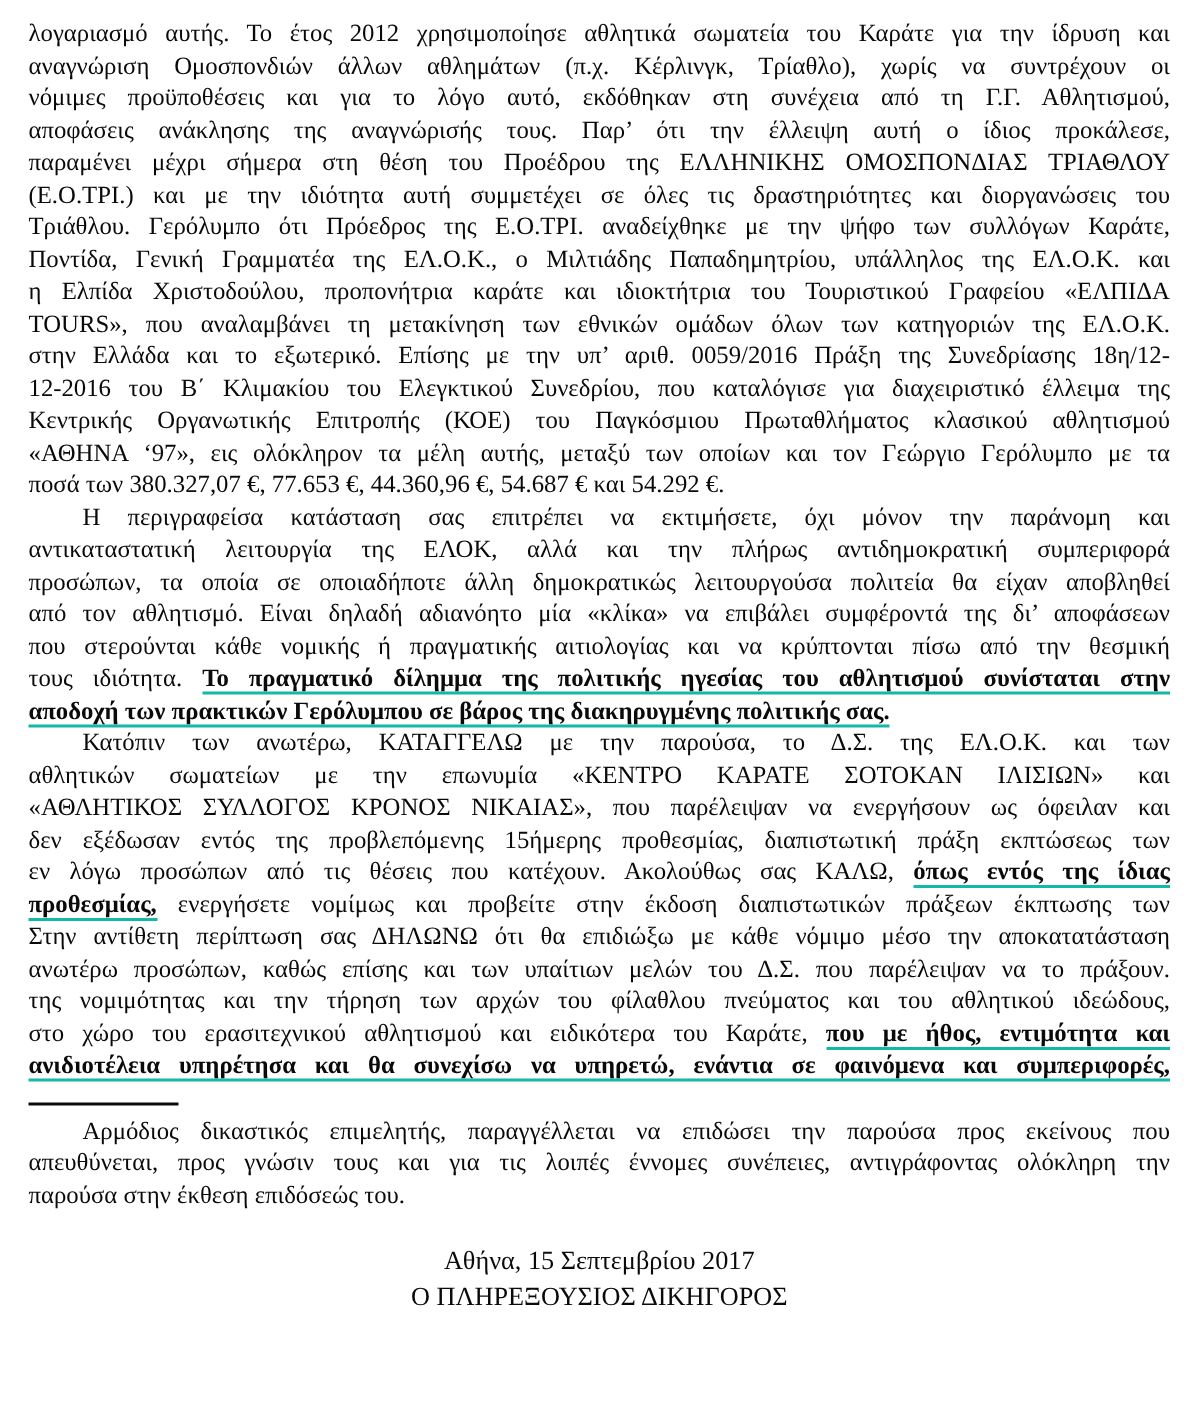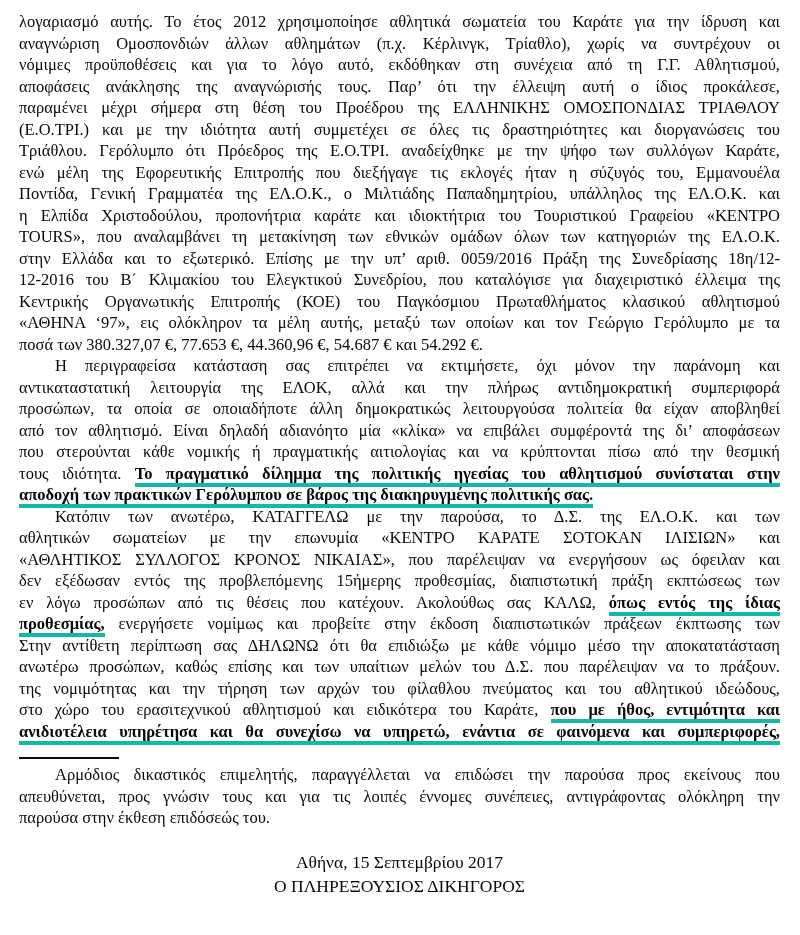--- a/index.html
+++ b/index.html
@@ -20,21 +20,21 @@
   .line {
     text-align: justify;
     text-align-last: justify;
     white-space: normal;
   }
   .para .line:last-child { text-align-last: left; }
   .line.indent { text-indent: 36px; }
   .run-n { font-weight: normal; }
   .run-bu {
     font-weight: bold;
-    border-bottom: 4px solid #14b8a6;
+    border-bottom: 2px solid #14b8a6;
     padding-bottom: 0px;
   }
   .run-ext {
     display: inline-block;
     width: 100px;
     height: 0.9em;
     border-bottom: 2px solid #0a0a0a;
     vertical-align: baseline;
   }
   .signature {
@@ -51,23 +51,22 @@
 <div class="page">
   <div>
       <div class="para">
         <div class="line"><span class="run-n">λογαριασμό αυτής. Το έτος 2012 χρησιμοποίησε αθλητικά σωματεία του Καράτε για την ίδρυση και</span></div>
         <div class="line"><span class="run-n">αναγνώριση Ομοσπονδιών άλλων αθλημάτων (π.χ. Κέρλινγκ, Τρίαθλο), χωρίς να συντρέχουν οι</span></div>
         <div class="line"><span class="run-n">νόμιμες προϋποθέσεις και για το λόγο αυτό, εκδόθηκαν στη συνέχεια από τη Γ.Γ. Αθλητισμού,</span></div>
         <div class="line"><span class="run-n">αποφάσεις ανάκλησης της αναγνώρισής τους. Παρ’ ότι την έλλειψη αυτή ο ίδιος προκάλεσε,</span></div>
         <div class="line"><span class="run-n">παραμένει μέχρι σήμερα στη θέση του Προέδρου της ΕΛΛΗΝΙΚΗΣ ΟΜΟΣΠΟΝΔΙΑΣ ΤΡΙΑΘΛΟΥ</span></div>
         <div class="line"><span class="run-n">(Ε.Ο.ΤΡΙ.) και με την ιδιότητα αυτή συμμετέχει σε όλες τις δραστηριότητες και διοργανώσεις του</span></div>
         <div class="line"><span class="run-n">Τριάθλου. Γερόλυμπο ότι Πρόεδρος της Ε.Ο.ΤΡΙ. αναδείχθηκε με την ψήφο των συλλόγων Καράτε,</span></div>
-        <div class="line"><span class="run-n">ενώ μέλη της Εφορευτικής Επιτροπής που διεξήγαγε τις εκλογές ήταν η σύζυγός του, Εμμανουέλα</span></div>
         <div class="line"><span class="run-n">Ποντίδα, Γενική Γραμματέα της ΕΛ.Ο.Κ., ο Μιλτιάδης Παπαδημητρίου, υπάλληλος της ΕΛ.Ο.Κ. και</span></div>
-        <div class="line"><span class="run-n">η Ελπίδα Χριστοδούλου, προπονήτρια καράτε και ιδιοκτήτρια του Τουριστικού Γραφείου «ΚΕΝΤΡΟ</span></div>
+        <div class="line"><span class="run-n">η Ελπίδα Χριστοδούλου, προπονήτρια καράτε και ιδιοκτήτρια του Τουριστικού Γραφείου «ΕΛΠΙΔΑ</span></div>
         <div class="line"><span class="run-n">TOURS», που αναλαμβάνει τη μετακίνηση των εθνικών ομάδων όλων των κατηγοριών της ΕΛ.Ο.Κ.</span></div>
         <div class="line"><span class="run-n">στην Ελλάδα και το εξωτερικό. Επίσης με την υπ’ αριθ. 0059/2016 Πράξη της Συνεδρίασης 18η/12-</span></div>
         <div class="line"><span class="run-n">12-2016 του Β΄ Κλιμακίου του Ελεγκτικού Συνεδρίου, που καταλόγισε για διαχειριστικό έλλειμα της</span></div>
         <div class="line"><span class="run-n">Κεντρικής Οργανωτικής Επιτροπής (ΚΟΕ) του Παγκόσμιου Πρωταθλήματος κλασικού αθλητισμού</span></div>
         <div class="line"><span class="run-n">«ΑΘΗΝΑ ‘97», εις ολόκληρον τα μέλη αυτής, μεταξύ των οποίων και τον Γεώργιο Γερόλυμπο με τα</span></div>
         <div class="line"><span class="run-n">ποσά των 380.327,07 €, 77.653 €, 44.360,96 €, 54.687 € και 54.292 €.</span></div>
       </div>
       <div class="para">
         <div class="line indent"><span class="run-n">Η περιγραφείσα κατάσταση σας επιτρέπει να εκτιμήσετε, όχι μόνον την παράνομη και</span></div>
         <div class="line"><span class="run-n">αντικαταστατική λειτουργία της ΕΛΟΚ, αλλά και την πλήρως αντιδημοκρατική συμπεριφορά</span></div>

